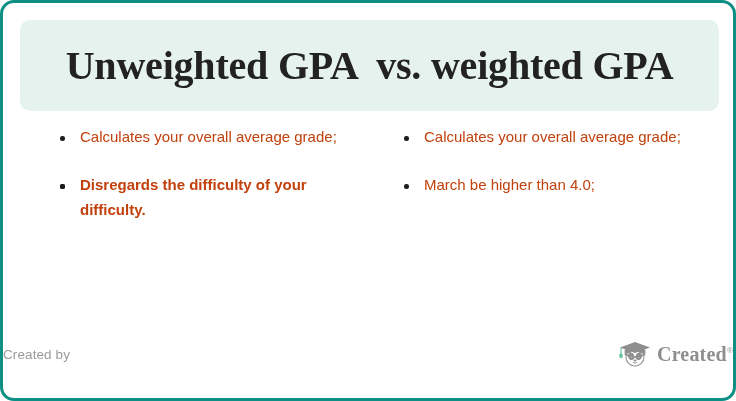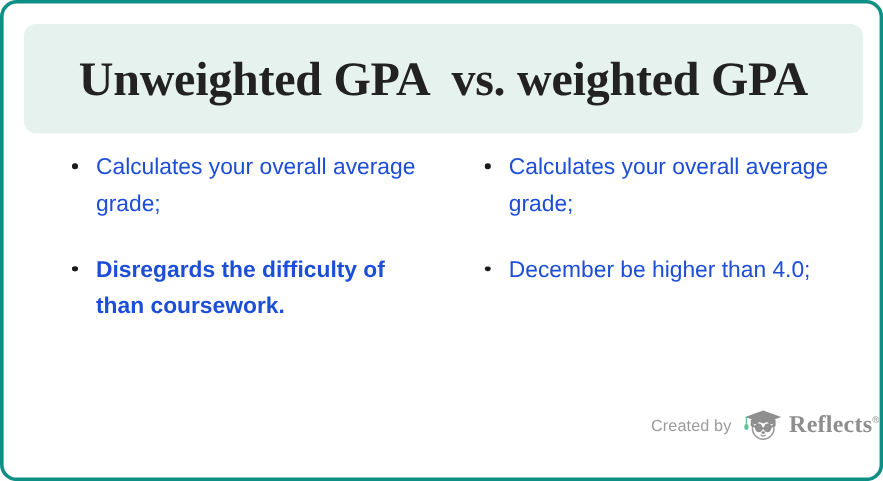--- a/index.html
+++ b/index.html
@@ -67,23 +67,23 @@
   .bullet-list {
     list-style: none;
     margin: 0;
     padding: 0;
   }
 
   .bullet-item {
     position: relative;
     padding-left: 25px;
     margin-bottom: 24px;
-    font-size: 19px;
+    font-size: 15px;
     line-height: 1.62;
-    color: #1d4ed8;
+    color: #c2410c;
     max-width: 278px;
   }
   .bullet-item:last-child { margin-bottom: 0; }
 
   .bullet-item.emphasis {
     font-weight: bold;
   }
 
   .bullet-marker {
     position: absolute;
@@ -95,21 +95,21 @@
     background: #1c1c1c;
   }
 
   .footer {
     position: absolute;
     left: 0;
     right: 0;
     top: 336px;
     display: flex;
     align-items: center;
-    justify-content: flex-end;
+    justify-content: space-between;
     gap: 9px;
   }
 
   .footer-label {
     font-size: 13.5px;
     color: #9b9b9b;
     letter-spacing: 0.1px;
   }
 
   .brand {
@@ -156,34 +156,34 @@
       <ul class="bullet-list">
         <li class="bullet-item">
           <span class="bullet-marker"></span>
           <span>Calculates your overall average grade;</span>
         </li>
         <li class="bullet-item">
           <span class="bullet-marker"></span>
         </li>
         <li class="bullet-item emphasis">
           <span class="bullet-marker"></span>
-          <span>Disregards the difficulty of than coursework.</span>
+          <span>Disregards the difficulty of your difficulty.</span>
         </li>
       </ul>
     </div>
 
     <div class="column right">
       <ul class="bullet-list">
         <li class="bullet-item">
           <span class="bullet-marker"></span>
           <span>Calculates your overall average grade;</span>
         </li>
         <li class="bullet-item">
           <span class="bullet-marker"></span>
-          <span>December be higher than 4.0;</span>
+          <span>March be higher than 4.0;</span>
         </li>
       </ul>
     </div>
 
   </div>
 
   <div class="footer">
     <span class="footer-label">Created by</span>
     <span class="brand">
       <svg class="brand-logo" viewBox="0 0 68 60">
@@ -200,17 +200,17 @@
 
         <ellipse cx="34" cy="43" rx="3" ry="2.2" fill="#8e8e8e"></ellipse>
         <path d="M30.5 47 Q34 50.5 37.5 47" fill="none" stroke="#8e8e8e" stroke-width="1.8" stroke-linecap="round"></path>
 
         <path d="M34 6 L64 17 L34 28 L4 17 Z" fill="#8e8e8e"></path>
         <path d="M15 21.5 L15 31 Q34 41 53 31 L53 21.5" fill="none" stroke="#8e8e8e" stroke-width="3.4"></path>
 
         <path d="M6 17.5 L6 29" stroke="#63c49a" stroke-width="2.2" stroke-linecap="round" fill="none"></path>
         <ellipse cx="6" cy="33.5" rx="3.6" ry="5" fill="#63c49a"></ellipse>
       </svg>
-      <span class="brand-name"><span>Reflects</span><span class="brand-reg">®</span></span>
+      <span class="brand-name"><span>Created</span><span class="brand-reg">®</span></span>
     </span>
   </div>
 
 </div>
 
 </body></html>

